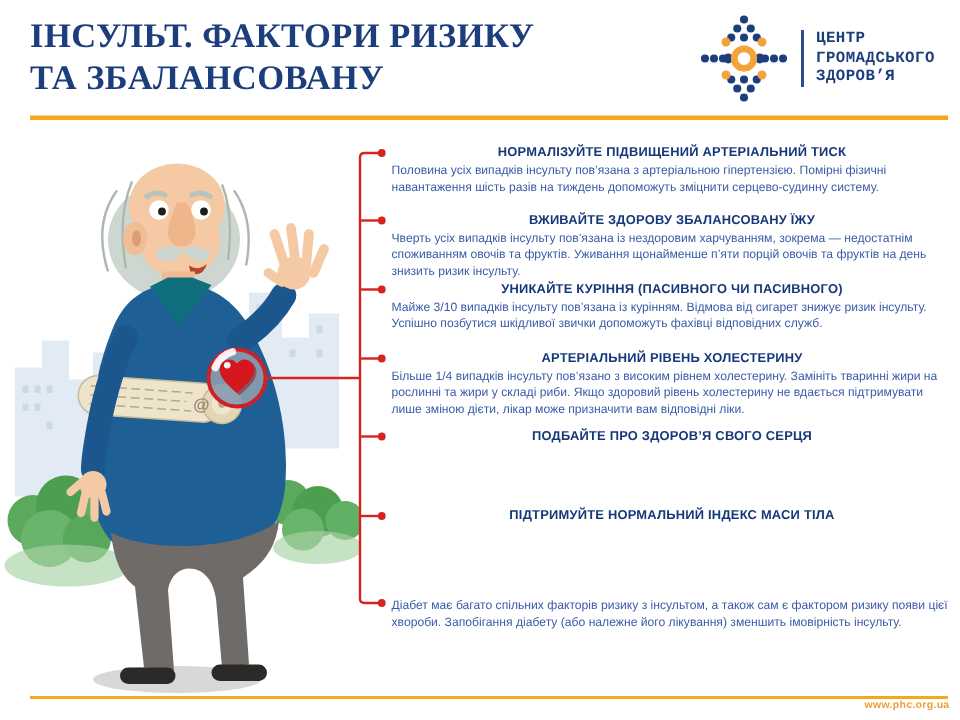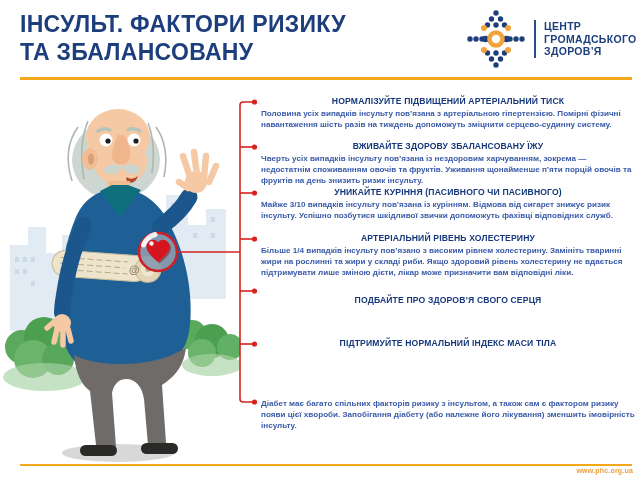--- a/index.html
+++ b/index.html
@@ -2,37 +2,37 @@
 <html><head>
 <meta charset="utf-8">
 <style>
   html,body{margin:0;padding:0;}
   .page{
     position:relative;width:640px;height:480px;background:#ffffff;overflow:hidden;
     font-family:"Liberation Sans",sans-serif;
   }
   
   .title{position:absolute;left:20px;top:10px;
-    font-size:23px;line-height:28px;font-weight:bold;color:#1d3e7c;letter-spacing:.3px;}
-  .logo{position:absolute;left:464px;top:6px;width:170px;height:66px;display:flex;align-items:center;}
+    font-size:23px;line-height:28px;font-weight:bold;color:#1d3e7c;letter-spacing:.3px;font-family:Liberation Serif, serif;}
+  .logo{position:absolute;left:464px;top:6px;width:170px;height:66px;display:flex;align-items:center;font-family:Liberation Mono, monospace;}
   .logo-mark{width:64px;height:66px;flex:0 0 auto;}
   .logo-sep{width:2px;height:38px;background:#2a4d8f;margin:0 8px 0 6px;flex:0 0 auto;}
   .org-name{font-size:10.5px;line-height:12.5px;font-weight:bold;color:#1d3e7c;letter-spacing:.3px;}
   .rule{position:absolute;left:20px;width:612px;height:2.5px;background:#f5a81c;}
   .rule-top{top:77px;}
   .rule-bottom{top:464px;height:2px;}
   .footer-url{position:absolute;right:7px;top:467px;font-size:7px;font-weight:bold;color:#ef9d3a;letter-spacing:.2px;}
   
   .illustration{position:absolute;left:0;top:85px;width:240px;height:380px;z-index:2;}
   .overlay{position:absolute;left:0;top:0;width:640px;height:480px;z-index:5;pointer-events:none;}
   
   .item{position:absolute;left:261px;width:374px;z-index:6;}
   .item h3{margin:0;font-size:8.6px;line-height:10px;font-weight:bold;color:#16387b;letter-spacing:.15px;text-align:center;}
-  .item p{margin:2px 0 0;font-size:8.1px;line-height:11px;color:#3a5ba9;font-weight:bold;}
-  .i1{top:96px}.i2{top:141px}.i3{top:187px}.i4{top:233px}.i5{top:295px}.i6{top:338px}.i7{top:396px}
+  .item p{margin:2px 0 0;font-size:8.1px;line-height:11px;color:#3a5ba9;}
+  .i1{top:96px}.i2{top:141px}.i3{top:187px}.i4{top:233px}.i5{top:285px}.i6{top:338px}.i7{top:396px}
 </style>
 </head>
 <body>
 
 <div class="page">
 
   <div class="title">
     <div>ІНСУЛЬТ. ФАКТОРИ РИЗИКУ</div>
     <div>ТА ЗБАЛАНСОВАНУ</div>
   </div>

